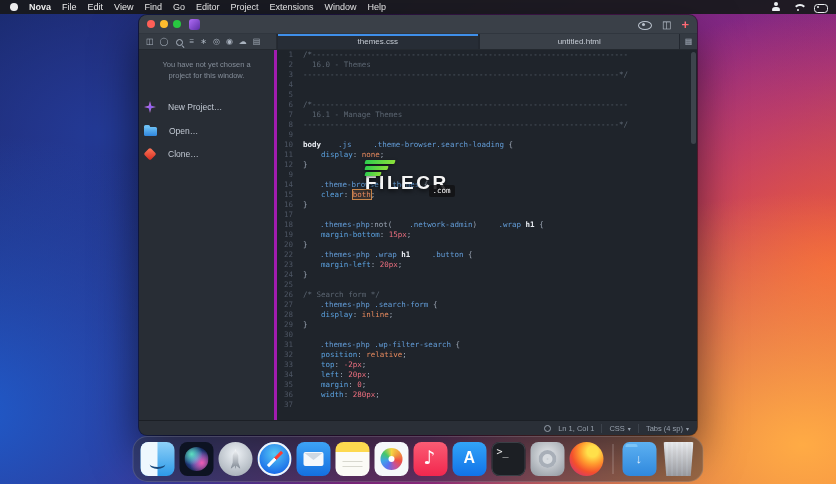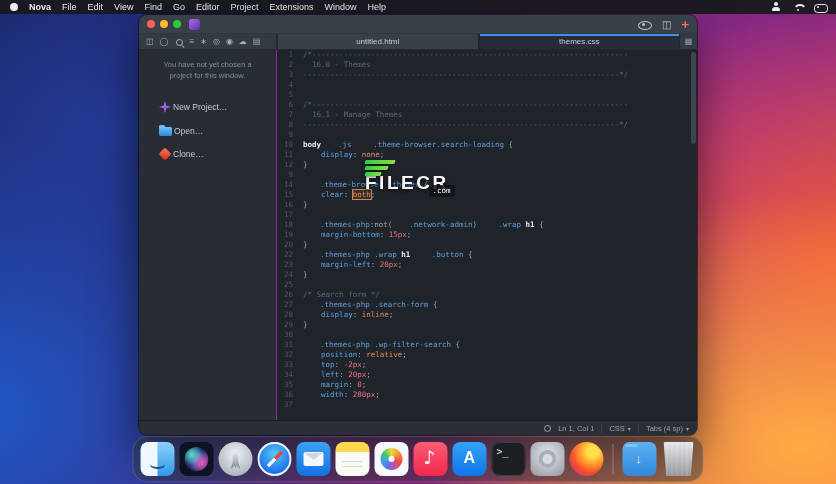--- a/index.html
+++ b/index.html
@@ -64,24 +64,24 @@
   .ic-search { position:relative; width:9px; height:10px; display:inline-block; }
   .ic-search::before { content:""; position:absolute; left:1px; top:2px; width:5px; height:5px; border:1px solid #aab3bf; border-radius:50%; }
   .ic-search::after  { content:""; position:absolute; left:7px; top:8px; width:3px; height:1px; background:#aab3bf; transform:rotate(45deg); transform-origin:left center; }
   .tabs { flex:1; display:flex; }
   .tab { flex:1; display:flex; align-items:center; justify-content:center; font-size:8px;
     color:#c6ccd5; background:#3a4048; border-right:1px solid #232830; border-left:1px solid #232830; cursor:default; }
   .tab.active { background:#272d36; box-shadow:inset 0 2px 0 #3f8fea; }
   .tab-ov { width:17px; flex:none; display:flex; align-items:center; justify-content:center; color:#9aa3b0; font-size:8px; }
 
   .win-body { flex:1; display:flex; min-height:0; }
-  .sidebar { width:138px; flex:none; background:#282d35; border-right:1px solid #a21caf; padding-top:8px; }
+  .sidebar { width:138px; flex:none; background:#282d35; border-right:3px solid #a21caf; padding-top:8px; }
   .sb-msg { font-size:7.5px; color:#848d99; text-align:center; padding:2px 16px 6px; line-height:1.4; }
   .sb-items { margin-top:8px; }
-  .sb-item { display:flex; align-items:center; gap:2px; padding:6px 20px; font-size:8.5px; color:#c3cad4; cursor:default; }
+  .sb-item { display:flex; align-items:center; gap:12px; padding:6px 5px; font-size:8.5px; color:#c3cad4; cursor:default; }
   .ic-star { width:12px; height:12px; flex:none;
     background:linear-gradient(135deg,#ff8ad0,#8a5cf6 55%,#ffb36b);
     clip-path:polygon(50% 0,61% 39%,100% 50%,61% 61%,50% 100%,39% 61%,0 50%,39% 39%); }
   .ic-folder { position:relative; width:13px; height:9px; flex:none; margin-top:2px;
     background:linear-gradient(180deg,#6cc0f5,#2f86dd); border-radius:1.5px; }
   .ic-folder::before { content:""; position:absolute; top:-2px; left:0; width:6px; height:3px; background:#6cc0f5; border-radius:1.5px 1.5px 0 0; }
   .ic-clone { width:10px; height:10px; flex:none; margin:1px;
     background:linear-gradient(135deg,#ff7a5c,#d42a1e); border-radius:2px; transform:rotate(45deg) scale(.92); }
 
   .editor { flex:1; position:relative; background:#1f242b; font-family:"DejaVu Sans Mono", monospace;
@@ -223,25 +223,25 @@
           <span class="tbi">◯</span>
           <span class="tbi ic-search"></span>
           <span class="tbi">≡</span>
           <span class="tbi">∗</span>
           <span class="tbi">◎</span>
           <span class="tbi">◉</span>
           <span class="tbi">☁</span>
           <span class="tbi">▤</span>
         </div>
       <div class="tabs">
+        <div class="tab active">
+          <span>themes.css</span>
+        </div>
         <div class="tab">
           <span>untitled.html</span>
-        </div>
-        <div class="tab active">
-          <span>themes.css</span>
         </div>
       </div>
       <div class="tab-ov">▦</div>
     </div>
 
     <div class="win-body">
       <div class="sidebar">
         <div class="sb-msg">You have not yet chosen a project for this window.</div>
         <div class="sb-items">
           <div class="sb-item">

